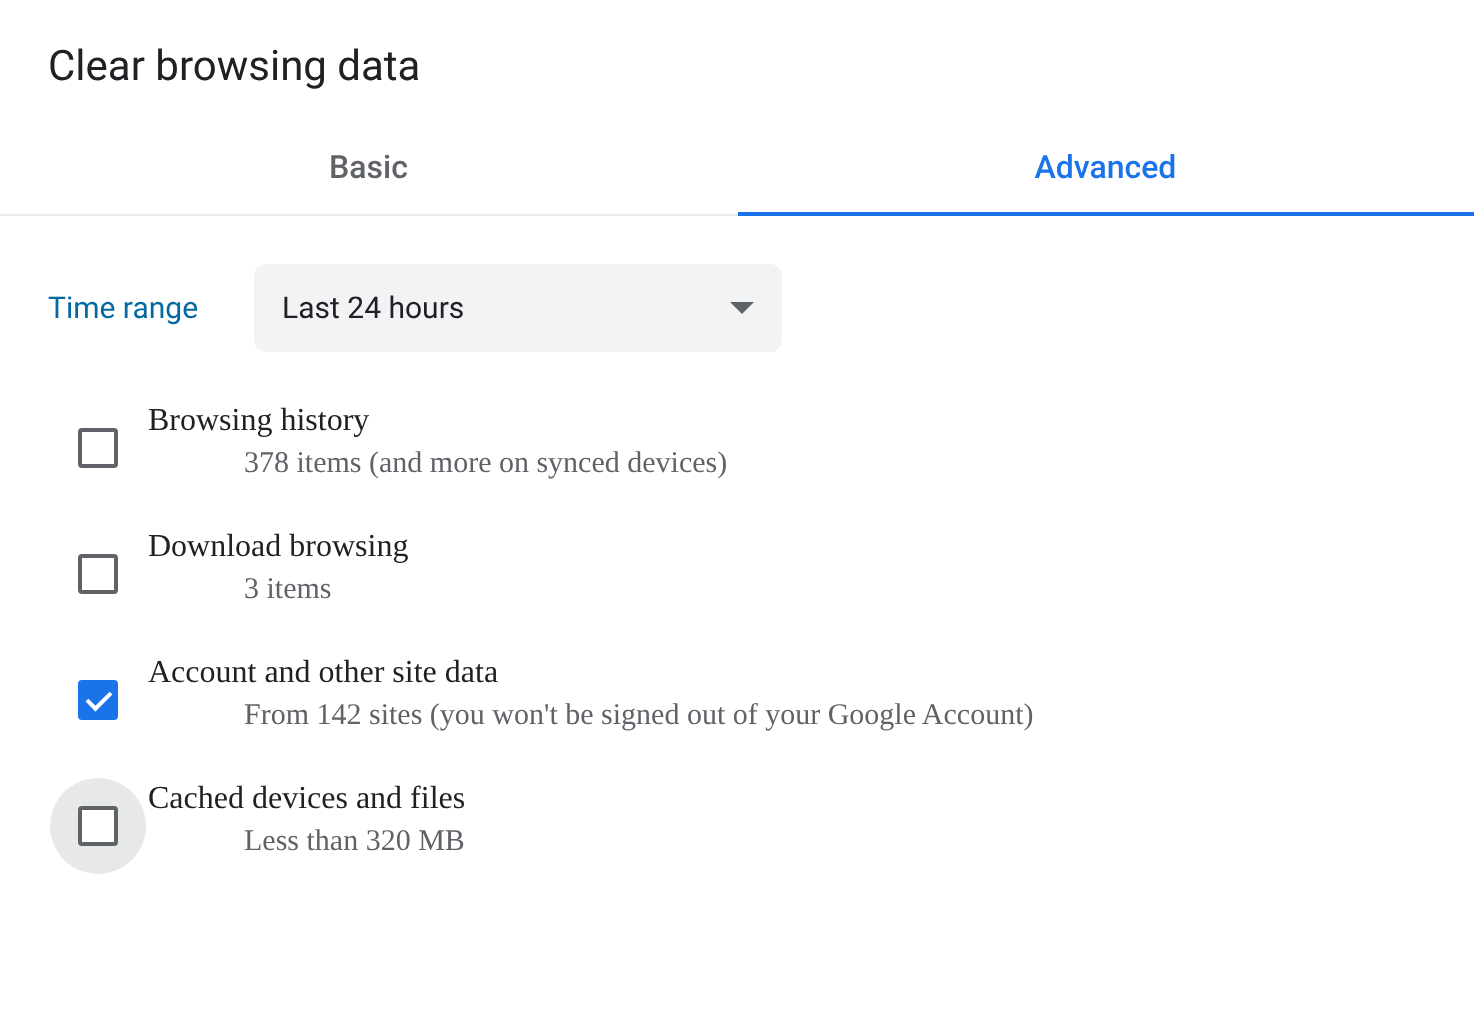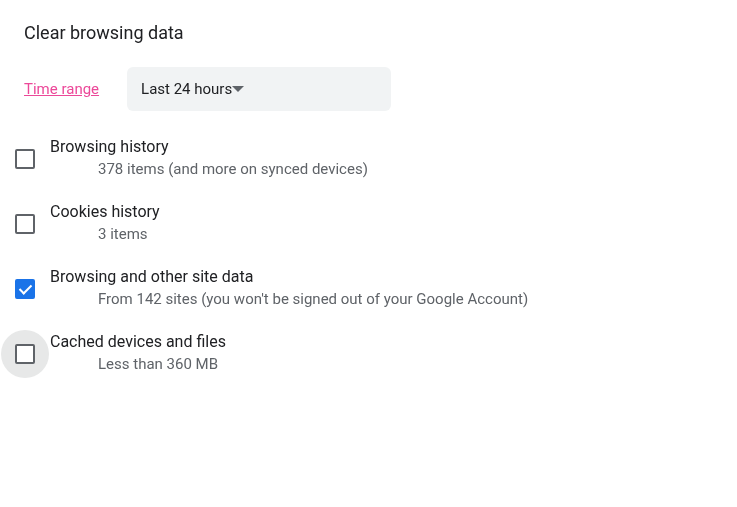--- a/index.html
+++ b/index.html
@@ -11,21 +11,21 @@
       font-family: Roboto, Arial, sans-serif;
       background: #fff;
       width: 737px;
       height: 507px;
       color: #202124;
     }
     .dialog {
       padding-top: 22px;
     }
     .title {
-      font-size: 18px;
+      font-size: 21px;
       font-weight: 400;
       padding-left: 24px;
       color: #202124;
     }
     .tabs {
       display: flex;
       margin-top: 28px;
       border-bottom: 1px solid #e8eaed;
     }
     .tab {
@@ -52,47 +52,48 @@
       height: 2px;
       background: #1a73e8;
     }
     .time-range-row {
       display: flex;
       align-items: center;
       padding: 24px 0 24px 24px;
     }
     .time-range-label {
       font-size: 15px;
-      color: #ec4899;
+      color: #0369a1;
       margin-right: 28px;
-      text-decoration: underline;
     }
     .time-range-select {
       background: #f1f3f4;
       border-radius: 6px;
       height: 44px;
       width: 264px;
       display: flex;
       align-items: center;
-      justify-content: flex-start;
+      justify-content: space-between;
       padding: 0 14px;
       cursor: pointer;
     }
     .time-range-value {
       font-size: 15px;
       color: #202124;
     }
     .arrow-down {
       width: 0;
       height: 0;
       border-left: 6px solid transparent;
       border-right: 6px solid transparent;
       border-top: 6px solid #5f6368;
     }
     .options {
+      padding-left: 24px;
+      font-family: Liberation Serif, serif;
     }
     .option {
       display: flex;
       align-items: flex-start;
       margin-bottom: 22px;
       position: relative;
     }
     .checkbox-wrap {
       width: 50px;
       display: flex;
@@ -150,20 +151,24 @@
       font-weight: 400;
       margin-left: 48px;
     }
   </style>
 </head>
 <body>
 
 <div class="dialog">
   <div class="title">Clear browsing data</div>
 
+  <div class="tabs">
+    <div class="tab inactive">Basic</div>
+    <div class="tab active">Advanced</div>
+  </div>
 
   <div class="time-range-row">
     <div class="time-range-label">Time range</div>
     <div class="time-range-select">
       <span class="time-range-value">Last 24 hours</span>
       <span class="arrow-down"></span>
     </div>
   </div>
 
   <div class="options">
@@ -176,40 +181,40 @@
         <div class="option-title">Browsing history</div>
         <div class="option-sub">378 items (and more on synced devices)</div>
       </div>
     </div>
 
     <div class="option">
       <div class="checkbox-wrap">
         <div class="checkbox"></div>
       </div>
       <div class="option-text">
-        <div class="option-title">Cookies history</div>
+        <div class="option-title">Download browsing</div>
         <div class="option-sub">3 items</div>
       </div>
     </div>
 
     <div class="option">
       <div class="checkbox-wrap">
         <div class="checkbox checked"></div>
       </div>
       <div class="option-text">
-        <div class="option-title">Browsing and other site data</div>
+        <div class="option-title">Account and other site data</div>
         <div class="option-sub">From 142 sites (you won't be signed out of your Google Account)</div>
       </div>
     </div>
 
     <div class="option">
       <div class="checkbox-wrap">
         <div class="ripple"></div>
         <div class="checkbox"></div>
       </div>
       <div class="option-text">
         <div class="option-title">Cached devices and files</div>
-        <div class="option-sub">Less than 360 MB</div>
+        <div class="option-sub">Less than 320 MB</div>
       </div>
     </div>
   </div>
 
 </div>
 
 </body></html>

